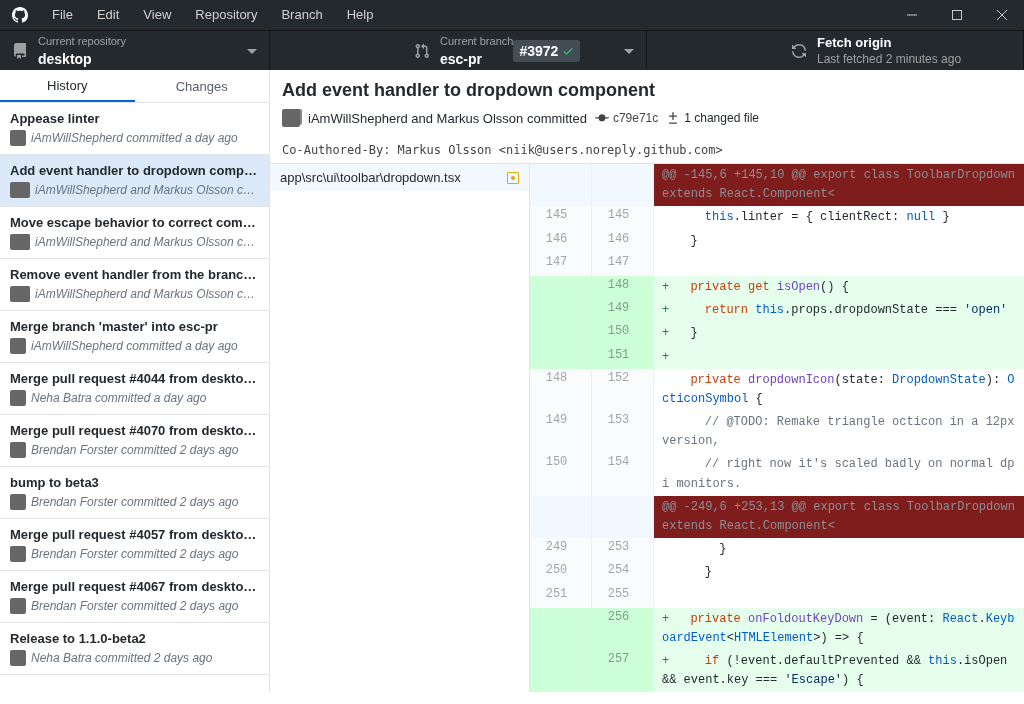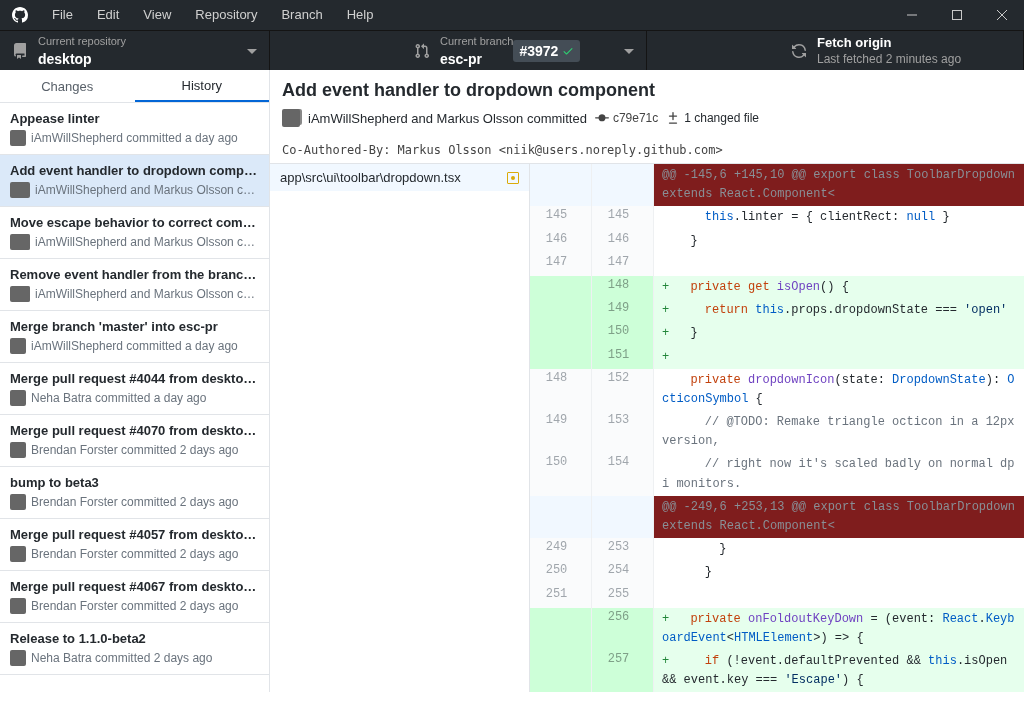--- a/index.html
+++ b/index.html
@@ -29,21 +29,21 @@
 .dropdown-arrow svg { fill: #a0a0a0; }
 .content { display: flex; height: calc(100% - 82px); }
 .sidebar { width: 270px; border-right: 1px solid #e1e4e8; display: flex; flex-direction: column; }
 .tabs { display: flex; height: 33px; border-bottom: 1px solid #e1e4e8; }
 .tab { flex: 1; display: flex; align-items: center; justify-content: center; cursor: pointer; font-size: 13px; color: #586069; }
 .tab.active { border-bottom: 2px solid #0366d6; color: #24292e; }
 .commit-list { flex: 1; overflow-y: auto; }
 .commit-item { padding: 8px 10px; border-bottom: 1px solid #e1e4e8; cursor: pointer; }
 .commit-item.selected { background: #dbe9f9; }
 .commit-title { font-size: 13px; font-weight: 600; color: #24292e; white-space: nowrap; overflow: hidden; text-overflow: ellipsis; margin-bottom: 4px; }
-.commit-meta { font-size: 12px; color: #6a737d; display: flex; align-items: center; gap: 5px; white-space: nowrap; overflow: hidden; }
+.commit-meta { font-size: 12px; color: #6a737d; display: flex; align-items: center; gap: 5px; white-space: nowrap; overflow: hidden; font-style: italic; }
 .avatar { width: 16px; height: 16px; border-radius: 2px; background: #666; flex-shrink: 0; }
 .avatar.double { position: relative; width: 20px; }
 .avatar.double::after { content: ''; position: absolute; width: 16px; height: 16px; background: #888; border-radius: 2px; left: 4px; top: 0; z-index: -1; }
 .main { flex: 1; display: flex; flex-direction: column; overflow: hidden; }
 .commit-header { padding: 10px 12px 10px 12px; }
 .commit-header-title { font-size: 18px; font-weight: 600; margin-bottom: 8px; }
 .commit-header-meta { display: flex; align-items: center; gap: 8px; font-size: 13px; color: #24292e; }
 .commit-header-meta .avatar { width: 18px; height: 18px; }
 .sha { display: flex; align-items: center; gap: 4px; font-size: 12px; color: #444; }
 .sha svg { fill: #444; }
@@ -155,22 +155,22 @@
     <div class="toolbar-text">
       <span class="toolbar-value" style="font-size:13px">Fetch origin</span>
       <span class="toolbar-sub">Last fetched 2 minutes ago</span>
     </div>
   </div>
 </div>
 
 <div class="content">
   <div class="sidebar">
     <div class="tabs">
+      <div class="tab active">History</div>
       <div class="tab">Changes</div>
-      <div class="tab active">History</div>
     </div>
     <div class="commit-list" id="commit-list">
         <div class="commit-item">
           <div class="commit-title">Appease linter</div>
           <div class="commit-meta">
             <span class="avatar"></span>
             <span style="overflow: hidden; text-overflow: ellipsis;">iAmWillShepherd committed a day ago</span>
           </div>
         </div>
         <div class="commit-item selected">

